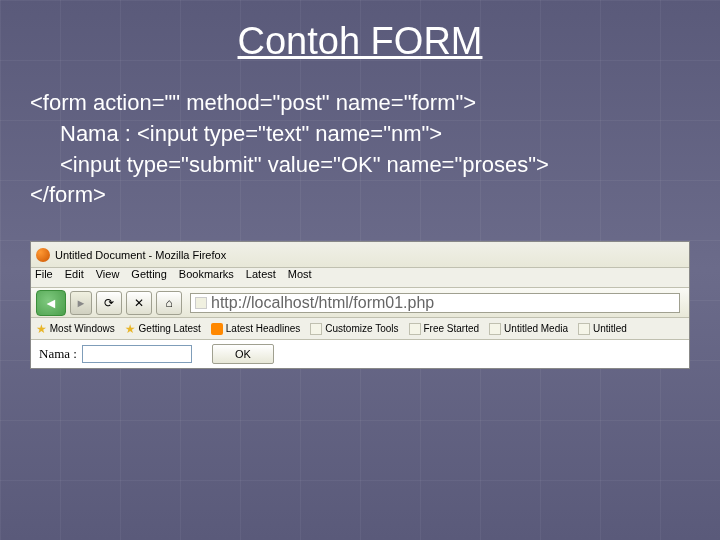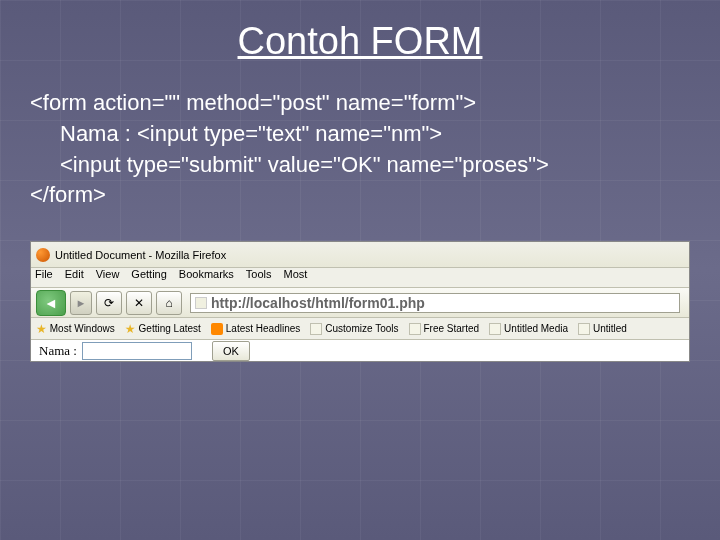--- a/index.html
+++ b/index.html
@@ -120,21 +120,21 @@
     align-items: center;
     padding: 0 4px;
     gap: 4px;
     margin: 0 4px;
   }
   .url-favicon {
     width: 12px; height: 12px;
     background: #f0f0e0;
     border: 1px solid #ccc;
   }
-  .url-text { color: #666; font-size: 14px; font-weight: bold; }
+  .url-text { color: #666; font-size: 16px; }
   .bookmarks {
     background: #f0f0e8;
     border-bottom: 1px solid #c0c0b0;
     height: 22px;
     display: flex;
     align-items: center;
     padding: 0 5px;
     gap: 10px;
     font-size: 10px;
   }
@@ -142,34 +142,34 @@
   .bm-icon {
     width: 12px; height: 12px;
     background: #f5f5e8;
     border: 1px solid #c0c0b0;
   }
   .star { color: #e8b528; font-size: 12px; }
   .rss { width: 12px; height: 12px; background: #ff8800; border-radius: 2px; }
   .content {
     background: #fff;
     padding: 5px 8px;
-    height: 21px;
+    height: 28px;
     display: flex;
     align-items: center;
     gap: 5px;
   }
   .form-label { font-family: "Times New Roman", serif; font-size: 13px; }
   .form-input {
     width: 110px; height: 18px;
     border: 1px solid #7f9db9;
     background: #fff;
   }
   .form-button {
     height: 20px;
-    padding: 0 10px;
+    padding: 0 22px;
     background: linear-gradient(180deg, #fff, #e8e8d8);
     border: 1px solid #a0a090;
     border-radius: 2px;
     font-size: 11px;
     margin-left: 15px;
   }
 </style>
 </head>
 <body>
 <div class="grid-overlay"></div>
@@ -188,21 +188,21 @@
     <div class="titlebar">
       <div class="ff-icon"></div>
       <span>Untitled Document - Mozilla Firefox</span>
     </div>
     <div class="menubar">
       <span>File</span>
       <span>Edit</span>
       <span>View</span>
       <span>Getting</span>
       <span>Bookmarks</span>
-      <span>Tools</span>
+      <span>Latest</span>
       <span>Most</span>
     </div>
     <div class="navbar">
       <div class="nav-back">◄</div>
       <div class="nav-fwd">►</div>
       <div class="nav-btn">⟳</div>
       <div class="nav-btn">✕</div>
       <div class="nav-btn">⌂</div>
       <div class="url-bar">
         <div class="url-favicon"></div>

